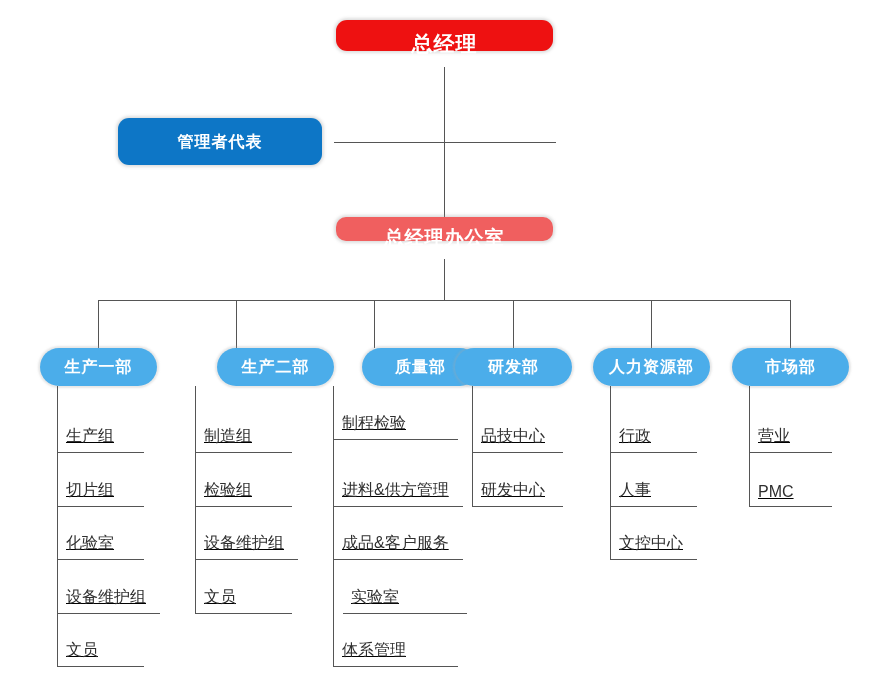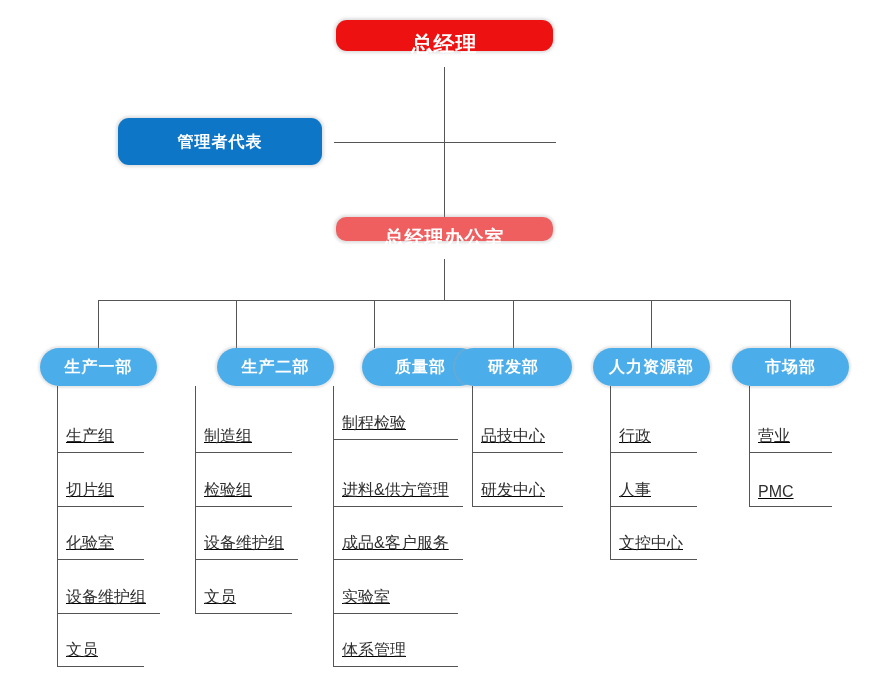--- a/index.html
+++ b/index.html
@@ -130,21 +130,21 @@
         <div class="dept-list">
           <div class="list-item" style="min-width: 124px;">
             <span>制程检验</span>
           </div>
           <div class="list-item first" style="min-width: 124px;">
             <span>进料&amp;供方管理</span>
           </div>
           <div class="list-item" style="min-width: 124px;">
             <span>成品&amp;客户服务</span>
           </div>
-          <div class="list-item" style="min-width: 124px;">
+          <div class="list-item" style="min-width: 124px; margin-left: 9px;">
             <span>实验室</span>
           </div>
           <div class="list-item" style="min-width: 124px;">
             <span>体系管理</span>
           </div>
         </div>
       </div>
       <div class="dept-col" style="left: 455px;">
         <div class="node dept">研发部</div>
         <div class="dept-list">

